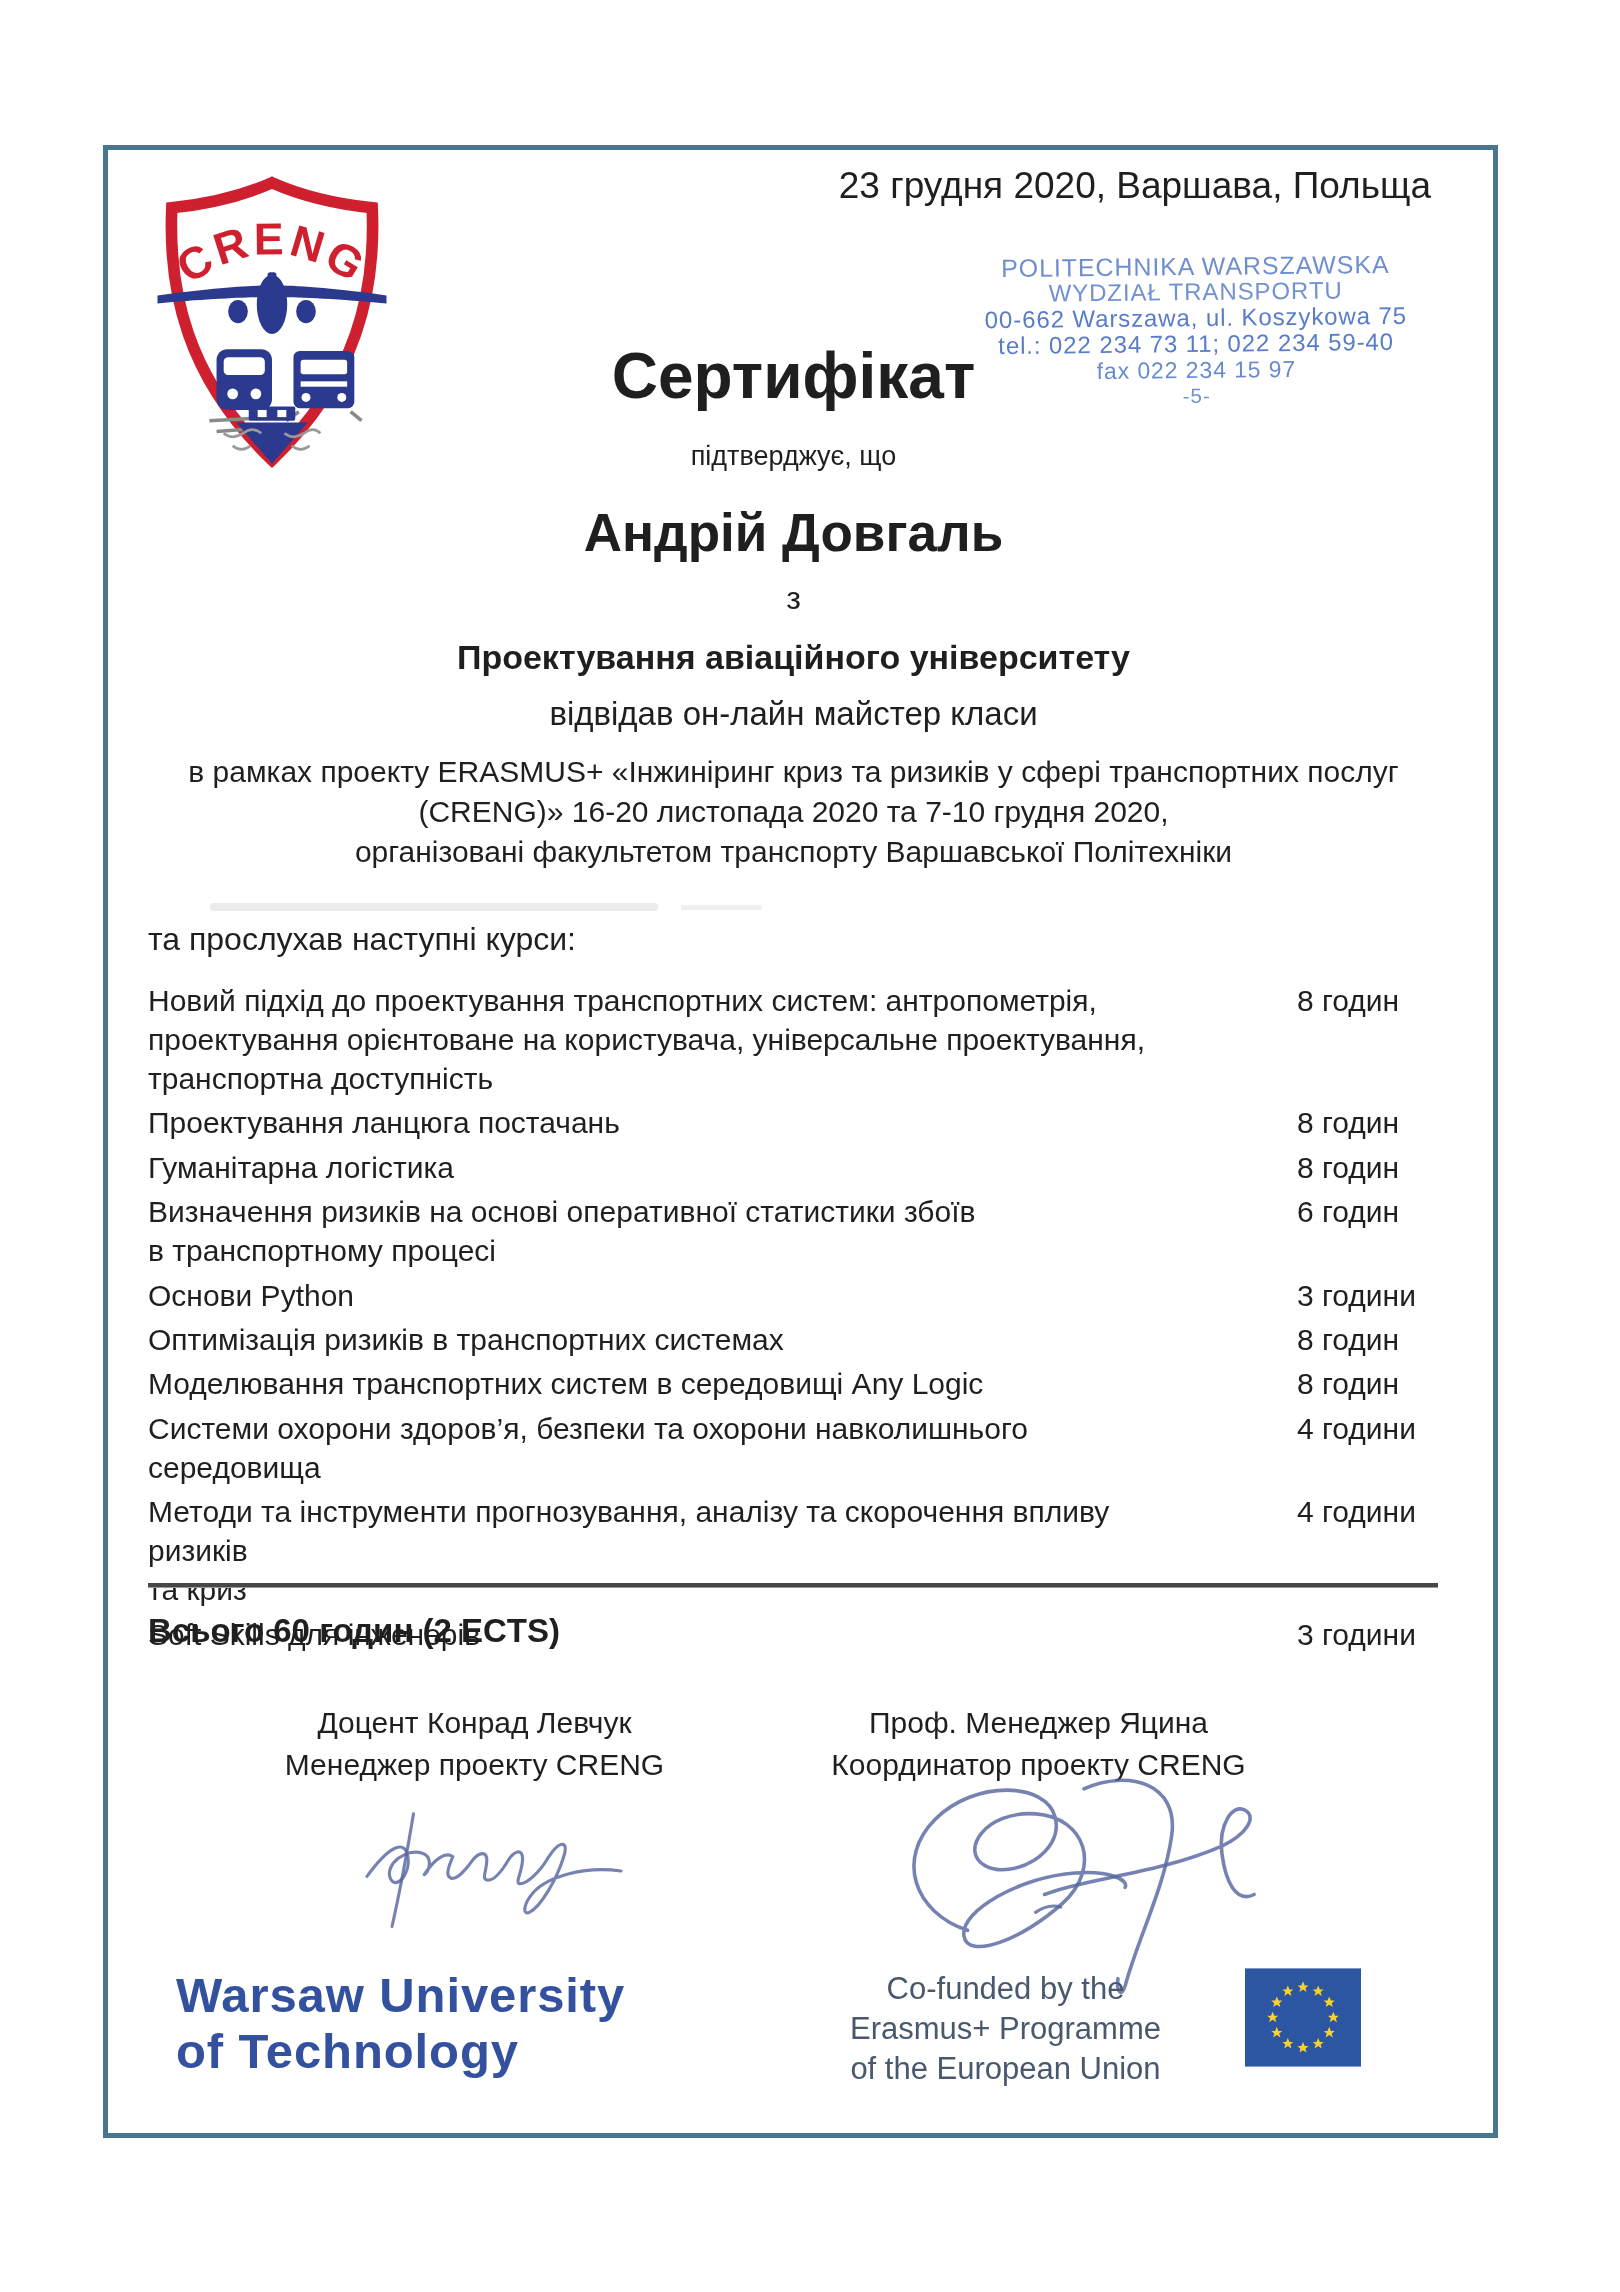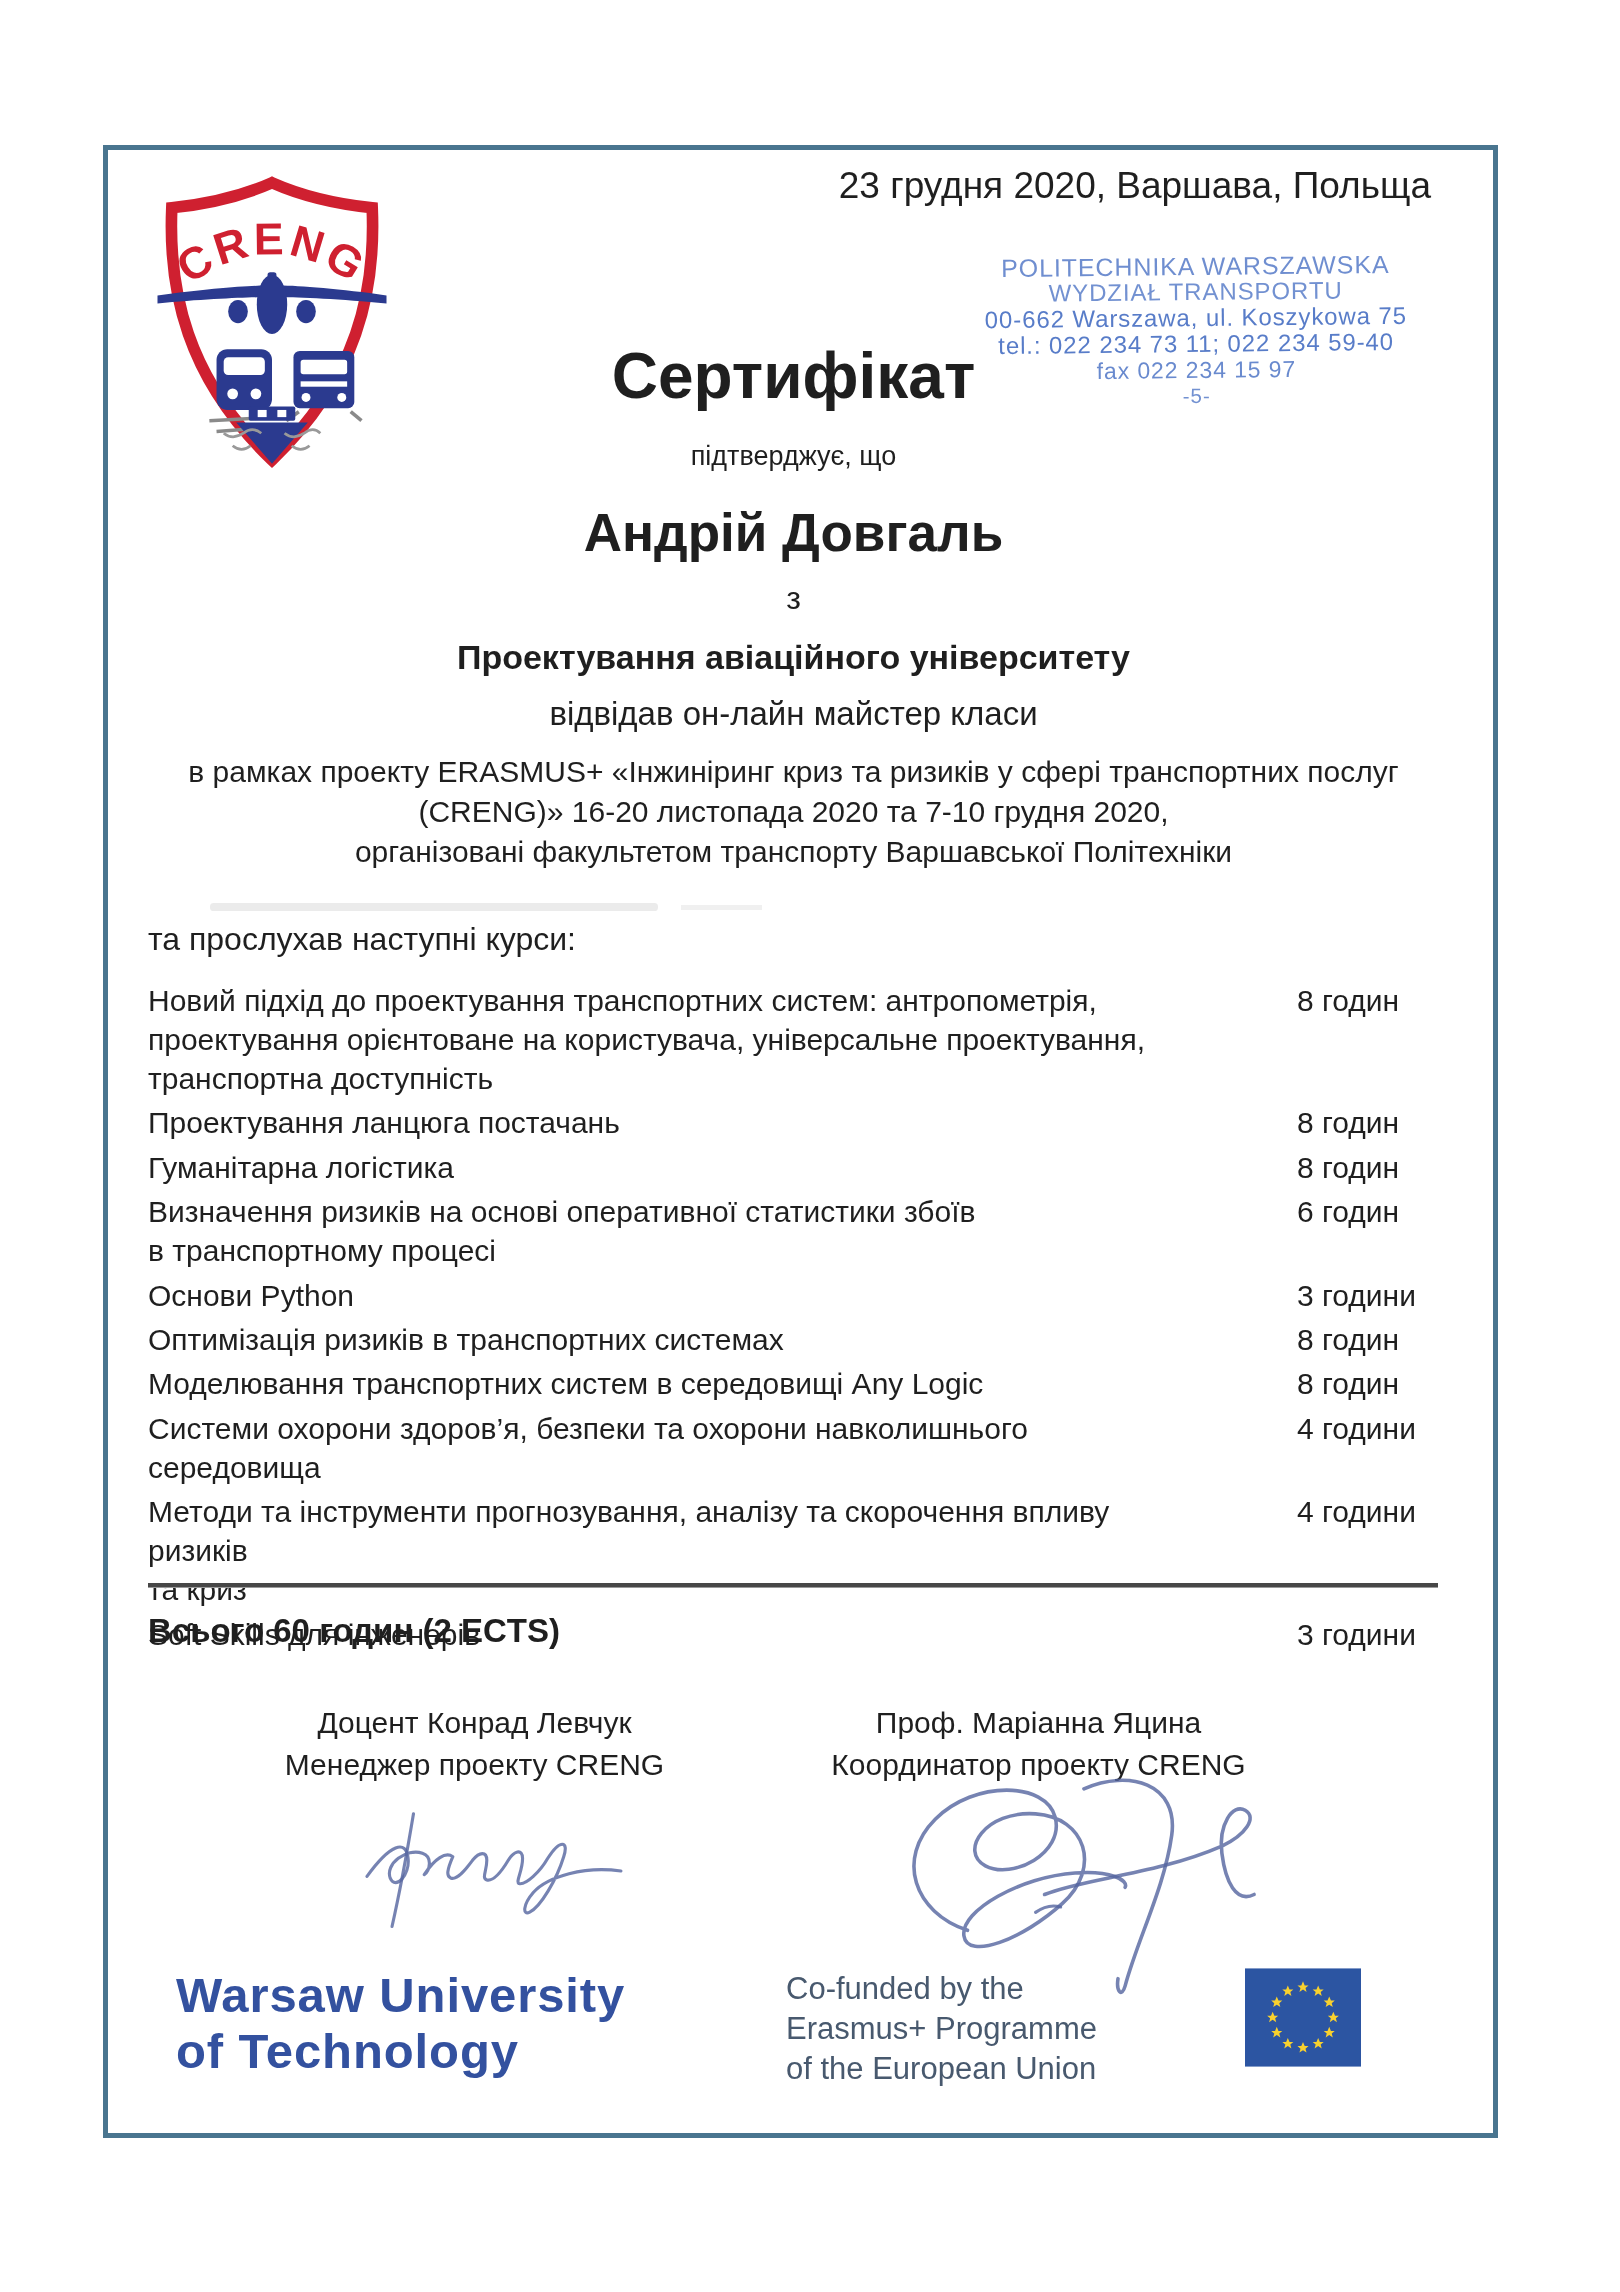--- a/index.html
+++ b/index.html
@@ -37,21 +37,21 @@
   .course-name{width:1030px;font-size:30px;line-height:39px;white-space:pre-line;}
   .course-hours{position:absolute;left:1149px;top:0;font-size:30px;line-height:39px;}
   .divider{top:1583px;left:148px;width:1290px;height:3.6px;border-top:4.5px solid #474747;border-bottom:1.8px solid #9a9a9a;}
   .total{top:1612px;left:148px;font-size:33px;font-weight:bold;}
   .sig-block{top:1702px;width:537px;text-align:center;font-size:30px;line-height:42px;}
   .sig-left{left:206px;}
   .sig-right{left:770px;}
   .sig-svg{pointer-events:none;}
   .sig-svg path{fill:none;stroke:var(--c-sig_blue);stroke-linecap:round;stroke-linejoin:round;opacity:.8;}
   .wut-logo{top:1967px;left:176px;font-size:49px;font-weight:bold;line-height:56px;color:var(--c-wut_blue);letter-spacing:0.9px;}
-  .cofunded{top:1969px;left:786px;width:439px;text-align:left;font-size:31px;line-height:40px;color:var(--c-cofunded);}
+  .cofunded{top:1969px;left:786px;width:439px;text-align:center;font-size:31px;line-height:40px;color:var(--c-cofunded);}
   .eu-flag{top:1968px;left:1245px;}
 </style>
 </head>
 <body>
 
 <div class="page">
   <div class="cert-border abs"></div>
 
   <svg class="abs" style="left:150px;top:172px;" width="244" height="297" viewBox="0 0 272 332">
     <defs>
@@ -178,21 +178,21 @@
     </div>
 
   <div class="abs divider"></div>
   <div class="abs total">Всього 60 годин (2 ECTS)</div>
 
   <div class="abs sig-block sig-left">
     <div>Доцент Конрад Левчук</div>
     <div>Менеджер проекту CRENG</div>
   </div>
   <div class="abs sig-block sig-right">
-    <div>Проф. Маріанна Яцина</div>
+    <div>Проф. Менеджер Яцина</div>
     <div>Координатор проекту CRENG</div>
   </div>
 
   <svg class="abs sig-svg" style="left:354px;top:1787px;" width="296" height="152" viewBox="0 0 330 170">
     <path stroke-width="3.5" d="M66,30 C60,66 52,112 42,156"></path>
     <path stroke-width="3.5" d="M14,100 C40,64 58,58 60,80 C62,98 46,116 40,102 C34,86 58,68 76,74 C88,78 84,94 78,98 C90,80 102,72 110,78 C104,92 102,100 108,102 C116,104 126,90 132,82 C140,72 148,72 148,82 C148,94 142,102 148,104 C156,106 166,92 172,82 C178,72 188,68 188,80 C188,94 180,106 184,108 C192,110 208,94 216,80 C230,58 240,60 234,78 C226,104 208,134 196,140 C188,144 188,132 200,118 C216,100 258,88 298,94"></path>
   </svg>
 
   <svg class="abs sig-svg" style="left:860px;top:1760px;" width="421" height="260" viewBox="0 0 470 290">
     <path stroke-width="4" d="M120,190 C60,170 40,110 84,66 C128,22 208,24 218,64 C228,104 170,134 140,118 C110,102 140,56 196,60 C252,64 270,120 226,160 C182,200 120,224 116,196 C112,168 180,130 240,126 C280,123 300,134 296,142"></path>

